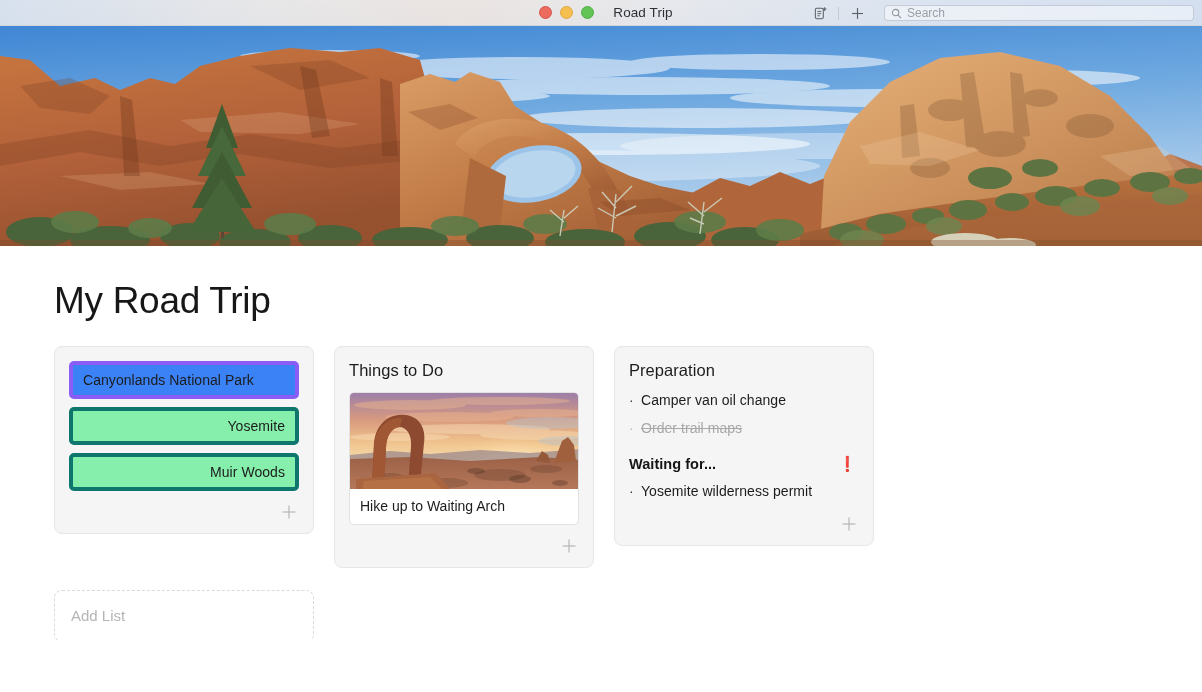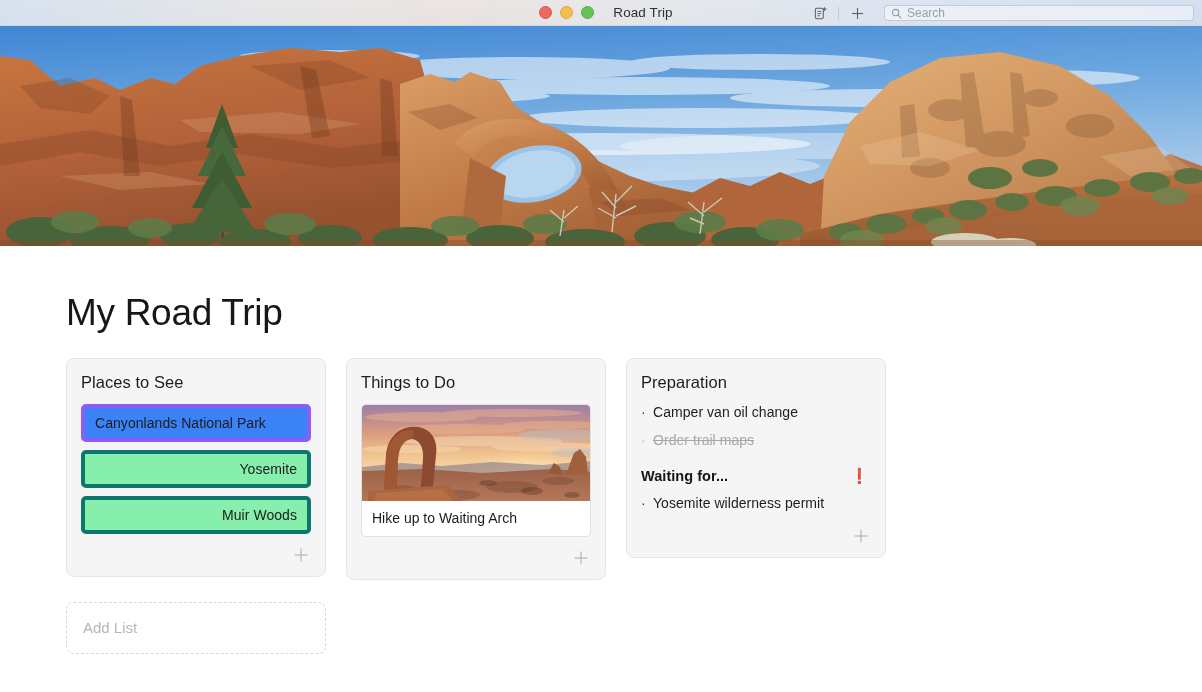--- a/index.html
+++ b/index.html
@@ -122,21 +122,21 @@
     width: 1202px;
     height: 220px;
     overflow: hidden;
     background: #c07a4a;
   }
   .hero svg { display: block; }
 
   
   .page {
     position: relative;
-    padding: 16px;
+    padding: 4px;
     background: #ffffff;
     height: 386px;
     overflow: hidden;
   }
 
   .title-row {
     padding: 32px 0 0 50px;
   }
   .title-row .big {
     font-size: 37px;
@@ -520,21 +520,20 @@
 
 <div class="page">
 
   <div class="title-row">
     <div class="big">My Road Trip</div>
   </div>
 
   <div class="columns">
 
     <div class="card">
-      <div class="card-title">Places to See</div>
 
       <div class="item">Canyonlands National Park</div>
       <div class="item green">Yosemite</div>
       <div class="item green">Muir Woods</div>
 
       <div class="plus-row">
         <span class="plus-glyph">
           <svg width="16" height="16" viewBox="0 0 16 16" aria-hidden="true">
             <line x1="8" y1="1.6" x2="8" y2="14.4" stroke="currentColor" stroke-width="1.2"></line>
             <line x1="1.6" y1="8" x2="14.4" y2="8" stroke="currentColor" stroke-width="1.2"></line>

